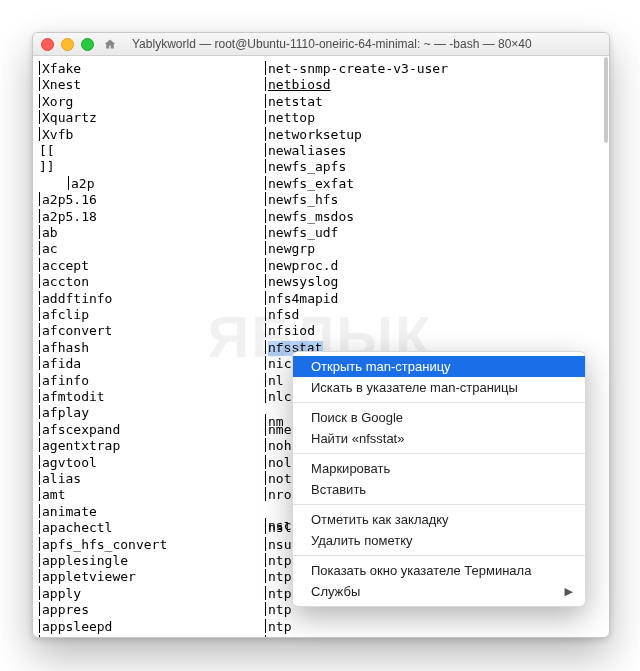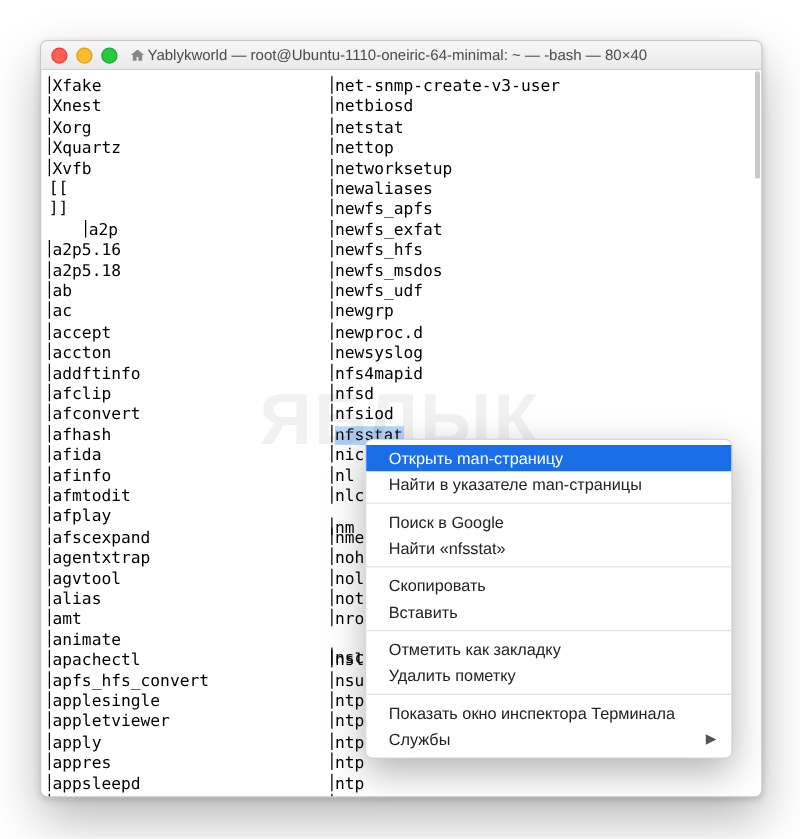--- a/index.html
+++ b/index.html
@@ -4,21 +4,21 @@
 <style>
   html,body{margin:0;padding:0;background:#fff;font-family:-apple-system,BlinkMacSystemFont,"Helvetica Neue",Arial,sans-serif;}
   .stage{width:640px;height:671px;position:relative;background:#fff;}
   .window{position:absolute;left:32px;top:32px;width:576px;height:604px;border:1px solid #c8c8c8;border-radius:6px;box-shadow:0 18px 40px rgba(0,0,0,.28),0 2px 6px rgba(0,0,0,.15);background:#fff;overflow:hidden;}
   .titlebar{height:22px;background:linear-gradient(#f7f7f7,#e9e9e9);border-bottom:1px solid #d0d0d0;display:flex;align-items:center;padding:0 8px;font-size:12px;color:#4a4a4a;}
   .traffic{display:flex;gap:7px;margin-right:10px;}
   .dot{width:11px;height:11px;border-radius:50%;}
   .dot.red{background:#ff5f57;border:1px solid #e24238;}
   .dot.yellow{background:#ffbd2e;border:1px solid #e1a116;}
   .dot.green{background:#28c840;border:1px solid #17a82d;}
-  .titleline{display:flex;align-items:center;gap:2px;white-space:nowrap;font-size:12px;color:#4a4a4a;}
+  .titleline{display:flex;align-items:center;gap:16px;white-space:nowrap;font-size:12px;color:#4a4a4a;}
   .home-icon{width:12px;height:12px;opacity:.8;}
   .term{position:absolute;left:6px;right:4px;top:28px;bottom:6px;font-family:Menlo,Monaco,Consolas,monospace;font-size:13px;line-height:16.4px;color:#000;}
   .row{position:absolute;left:0;white-space:pre;}
   .bar{display:inline-block;width:1px;height:14px;background:#000;vertical-align:-2px;margin-right:2px;}
   .sel{background:#b9d6fd;font-family:Liberation Mono, monospace;}
   .scrollbar{position:absolute;right:1px;top:24px;bottom:1px;width:4px;}
   .thumb{position:absolute;right:0;top:0;width:4px;height:86px;background:#c9c9c9;border-radius:2px;}
   .ctxmenu{position:absolute;width:292px;background:#fff;border:1px solid rgba(0,0,0,.15);border-radius:6px;box-shadow:0 10px 30px rgba(0,0,0,.30);padding:4px 0;font-size:13px;color:#222;}
   .mitem{height:21px;line-height:21px;padding:0 18px;white-space:nowrap;position:relative;}
   .mitem.hi{background:#1a6fe8;color:#fff;}
@@ -42,21 +42,21 @@
             <path d="M8 2 1 8h2v6h4V10h2v4h4V8h2z" fill="#6d6d6d"></path>
           </svg>
         <span>Yablykworld — root@Ubuntu-1110-oneiric-64-minimal: ~ — -bash — 80×40</span>
       </div>
     </div>
 
     <div class="term" id="term">
         <div class="row" style="left: 0px; top: 0px;"><span class="bar"></span>Xfake</div>
         <div class="row" style="left: 226px; top: 0px;"><span class="bar"></span>net-snmp-create-v3-user</div>
         <div class="row" style="left: 0px; top: 16.4px;"><span class="bar"></span>Xnest</div>
-        <div class="row" style="left: 226px; top: 16.4px;"><span class="bar"></span>netbiosd</div>
+        <div class="row" style="left: 226px; top: 16.4px; text-decoration: underline;"><span class="bar"></span>netbiosd</div>
         <div class="row" style="left: 0px; top: 32.8px;"><span class="bar"></span>Xorg</div>
         <div class="row" style="left: 226px; top: 32.8px;"><span class="bar"></span>netstat</div>
         <div class="row" style="left: 0px; top: 49.2px;"><span class="bar"></span>Xquartz</div>
         <div class="row" style="left: 226px; top: 49.2px;"><span class="bar"></span>nettop</div>
         <div class="row" style="left: 0px; top: 65.6px;"><span class="bar"></span>Xvfb</div>
         <div class="row" style="left: 226px; top: 65.6px;"><span class="bar"></span>networksetup</div>
         <div class="row" style="left: 0px; top: 82px;">[[</div>
         <div class="row" style="left: 226px; top: 82px;"><span class="bar"></span>newaliases</div>
         <div class="row" style="left: 0px; top: 98.4px;">]]</div>
         <div class="row" style="left: 226px; top: 98.4px;"><span class="bar"></span>newfs_apfs</div>
@@ -122,27 +122,27 @@
 
     <div class="scrollbar">
       <div class="thumb"></div>
     </div>
   </div>
 
   <div class="watermark">ЯБЛЫК</div>
 
   <div class="ctxmenu" id="ctxmenu" style="left: 292px; top: 351px;">
       <div class="mitem hi">Открыть man-страницу</div>
-      <div class="mitem">Найти в указателе man-страницы</div>
+      <div class="mitem">Искать в указателе man-страницы</div>
       <div class="msep"></div>
       <div class="mitem">Поиск в Google</div>
       <div class="mitem">Найти «nfsstat»</div>
       <div class="msep"></div>
-      <div class="mitem">Скопировать</div>
+      <div class="mitem">Маркировать</div>
       <div class="mitem">Вставить</div>
       <div class="msep"></div>
       <div class="mitem">Отметить как закладку</div>
       <div class="mitem">Удалить пометку</div>
       <div class="msep"></div>
-      <div class="mitem">Показать окно инспектора Терминала</div>
+      <div class="mitem">Показать окно указателе Терминала</div>
       <div class="mitem">Службы<span class="arrow">▶</span></div>
     </div>
 </div>
 
 </body></html>

